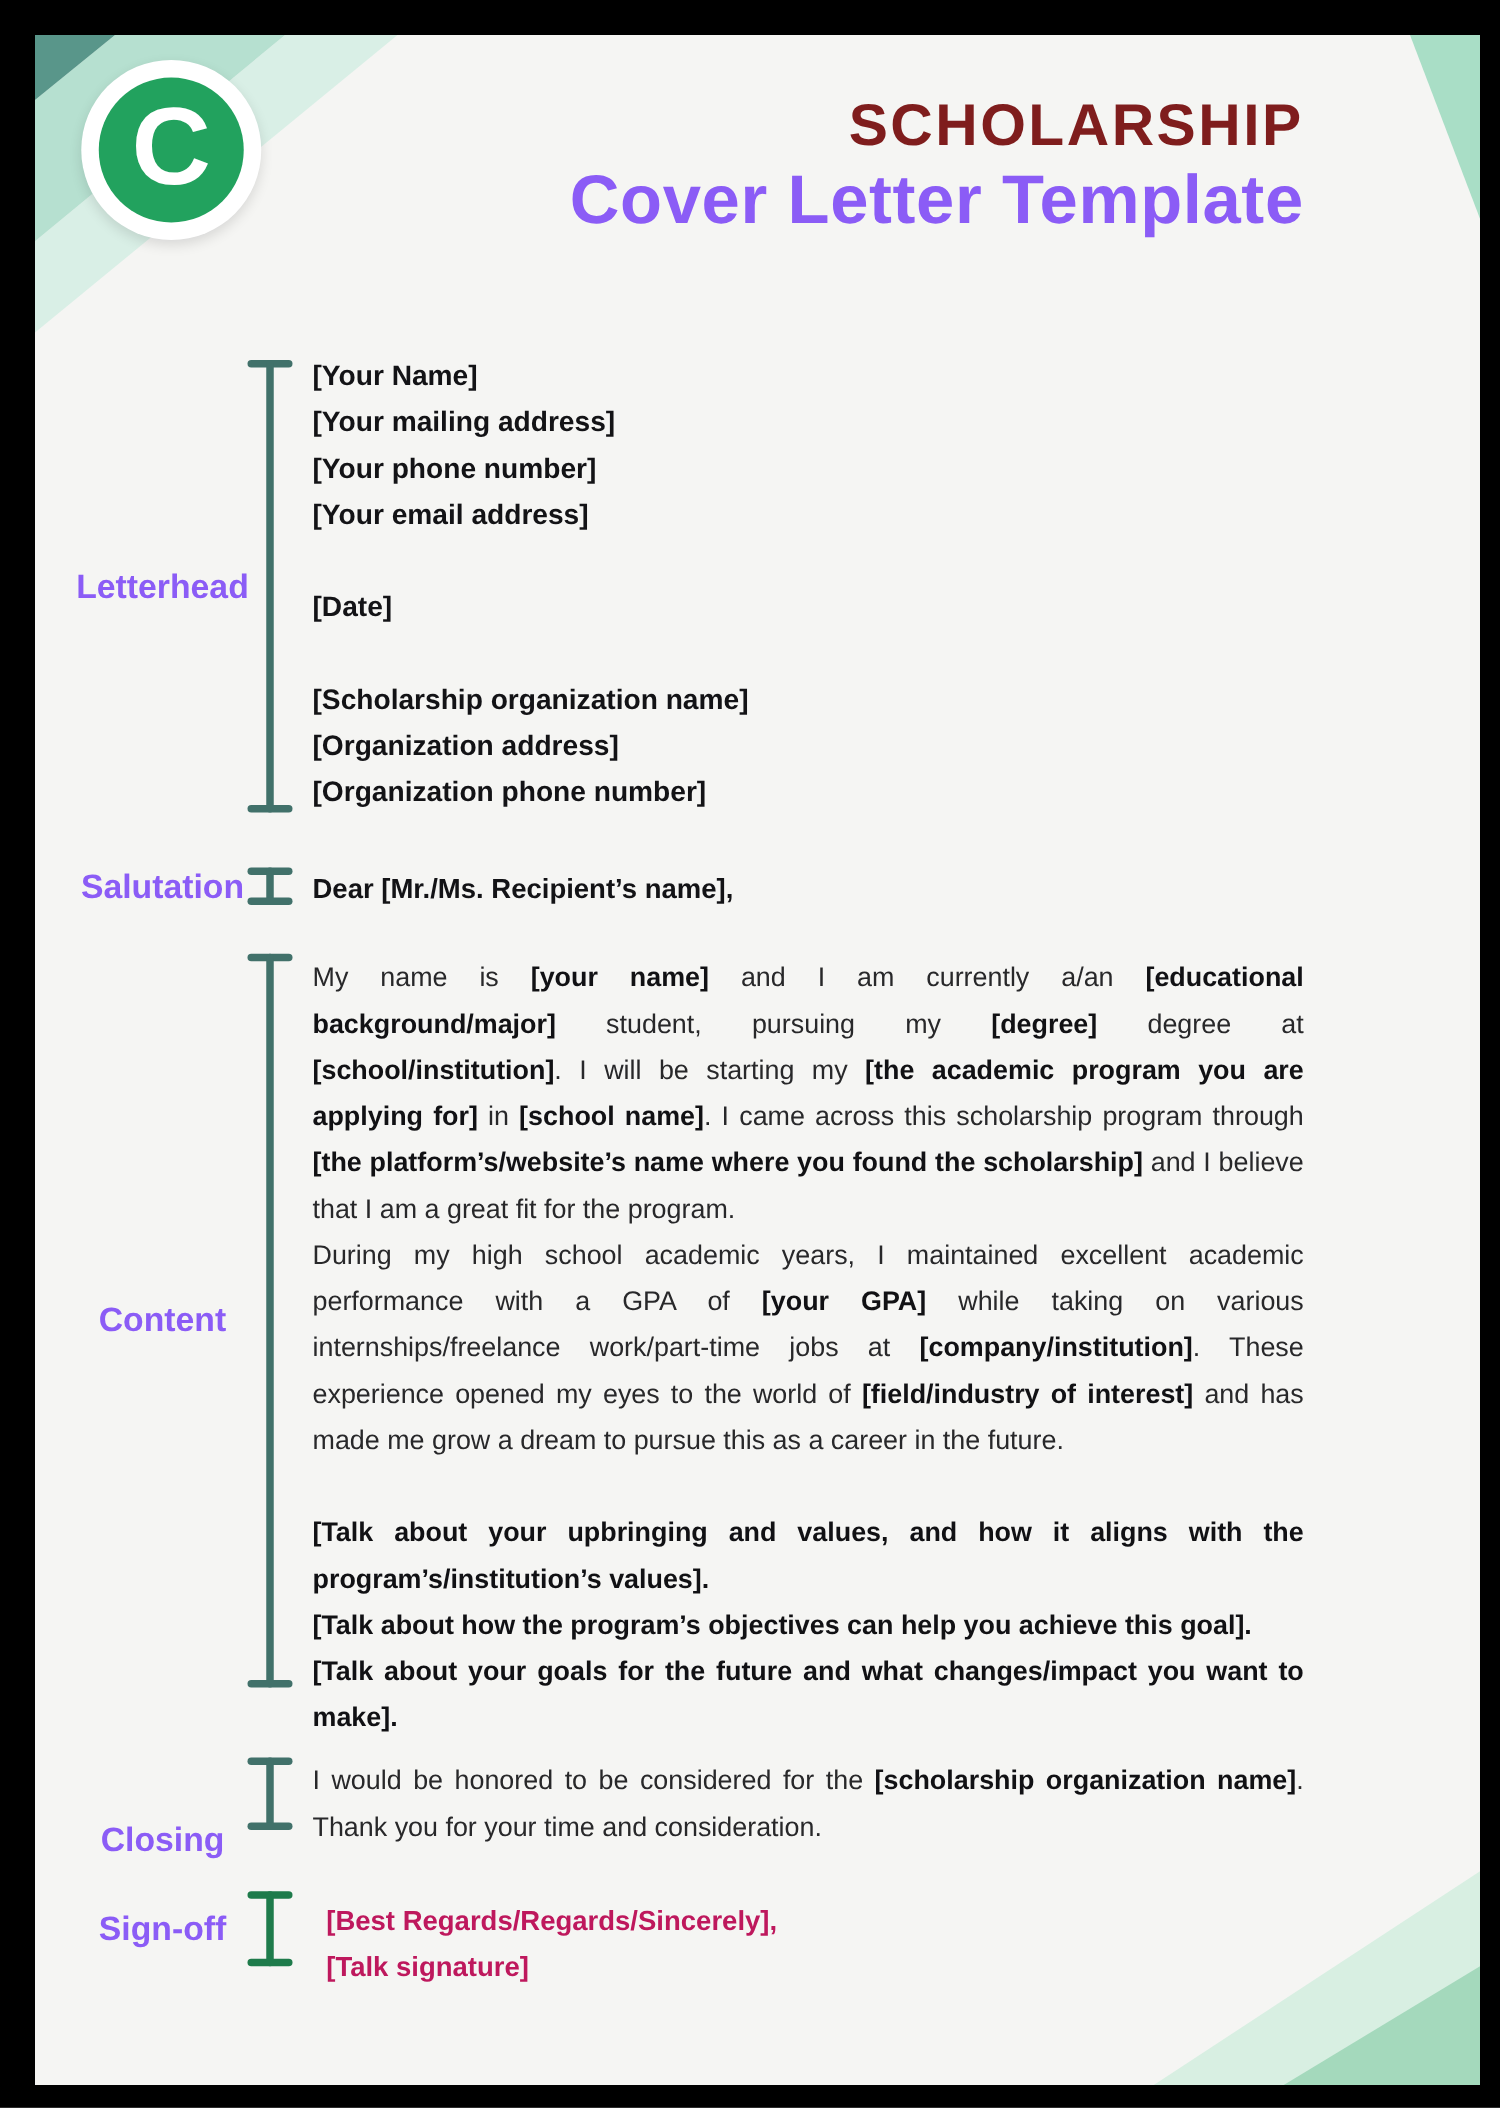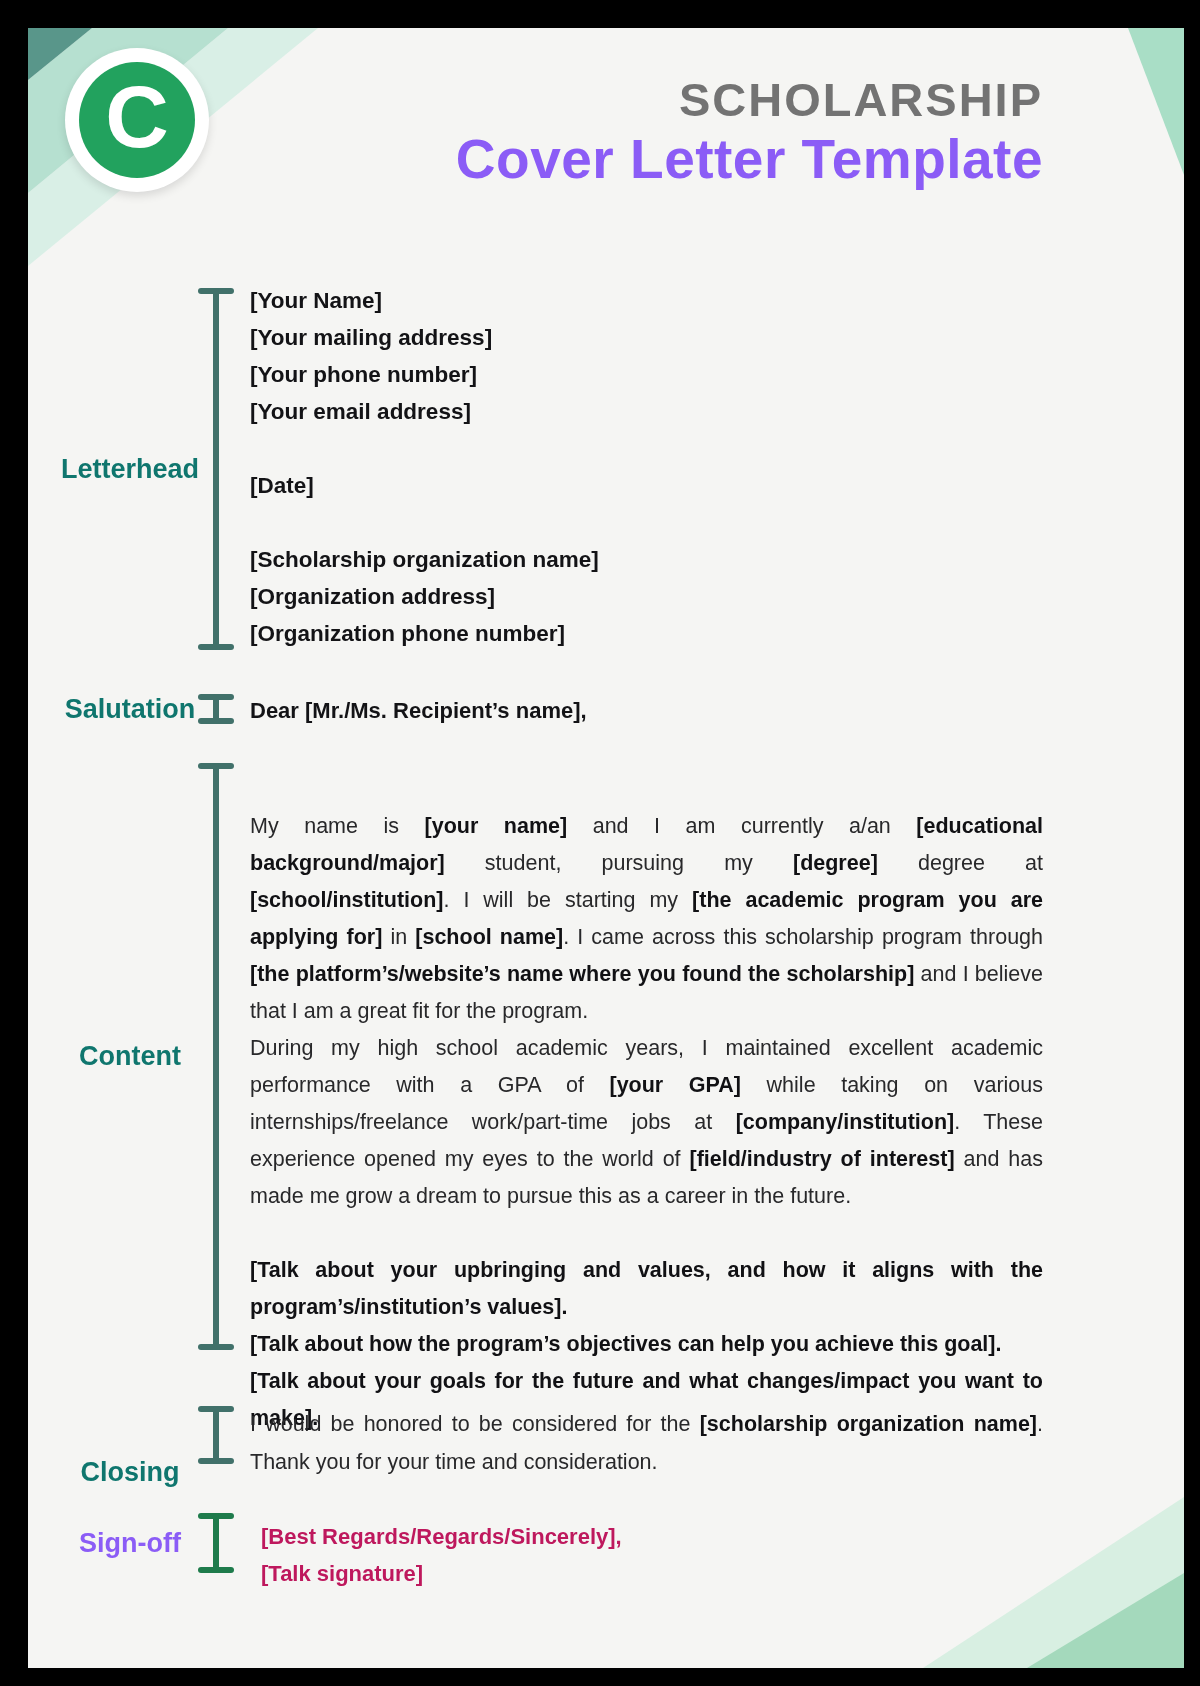--- a/index.html
+++ b/index.html
@@ -10,44 +10,44 @@
 
   
   .logo{position:absolute;left:37px;top:20px;width:144px;height:144px;border-radius:50%;
         background:#fff;box-shadow:0 4px 10px rgba(0,0,0,.12);z-index:3;}
   .logo-disc{position:absolute;left:14px;top:14px;width:116px;height:116px;border-radius:50%;
         background:#22a25e;display:flex;align-items:center;justify-content:center;}
   .logo-letter{color:#fff;font-size:88px;font-weight:700;line-height:1;transform:translateY(-3px);}
 
   
   .title{position:absolute;right:141px;top:44px;text-align:right;z-index:2;}
-  .title-line1{font-size:47px;font-weight:700;letter-spacing:2px;color:#737373;line-height:56px;}
+  .title-line1{font-size:47px;font-weight:700;letter-spacing:2px;color:#7f1d1d;line-height:56px;}
   .title-line2{font-size:55px;font-weight:700;color:#8b5cf6;line-height:62px;letter-spacing:.5px;}
 
   
   .sec-label{position:absolute;left:12px;width:180px;text-align:center;
-             font-size:27px;font-weight:700;color:#0f766e;line-height:36px;}
+             font-size:27px;font-weight:700;color:#8b5cf6;line-height:36px;}
   .sec-label.green{color:#8b5cf6;}
 
   
   .bracket{position:absolute;left:170px;width:36px;}
   .bracket .stem{position:absolute;left:15px;top:0;bottom:0;width:6px;background:#41716a;border-radius:3px;}
   .bracket .cap{position:absolute;left:0;width:36px;height:6px;background:#41716a;border-radius:3px;}
   .bracket .cap.top{top:0;}
   .bracket .cap.bot{bottom:0;}
   .bracket.green .stem,.bracket.green .cap{background:#1e7b4b;}
 
   
   .letterhead-block{position:absolute;left:222px;top:254px;width:793px;
                     font-size:22.5px;font-weight:700;color:#131316;}
   .letterhead-block .ln{min-height:37px;line-height:37px;}
   .salutation-block{position:absolute;left:222px;top:664px;width:793px;
                     font-size:22px;font-weight:700;color:#131316;line-height:37px;}
   .content-block{position:absolute;left:222px;top:736px;width:793px;
-                 font-size:21.5px;color:#28282a;line-height:37px;text-align:justify;margin-top:44px;}
+                 font-size:21.5px;color:#28282a;line-height:37px;text-align:justify;}
   .content-block p{margin:0;}
   .content-block p.gap{margin-top:37px;}
   .content-block .b,.closing-block .b{font-weight:700;color:#111114;}
   .closing-block{position:absolute;left:222px;top:1377px;width:793px;
                  font-size:21.5px;color:#28282a;line-height:38px;text-align:justify;}
   .closing-block p{margin:0;}
   .signoff-block{position:absolute;left:233px;top:1490px;width:793px;
                  font-size:22px;font-weight:700;color:#be185d;}
   .signoff-block .ln{min-height:37px;line-height:37px;}
 </style>

